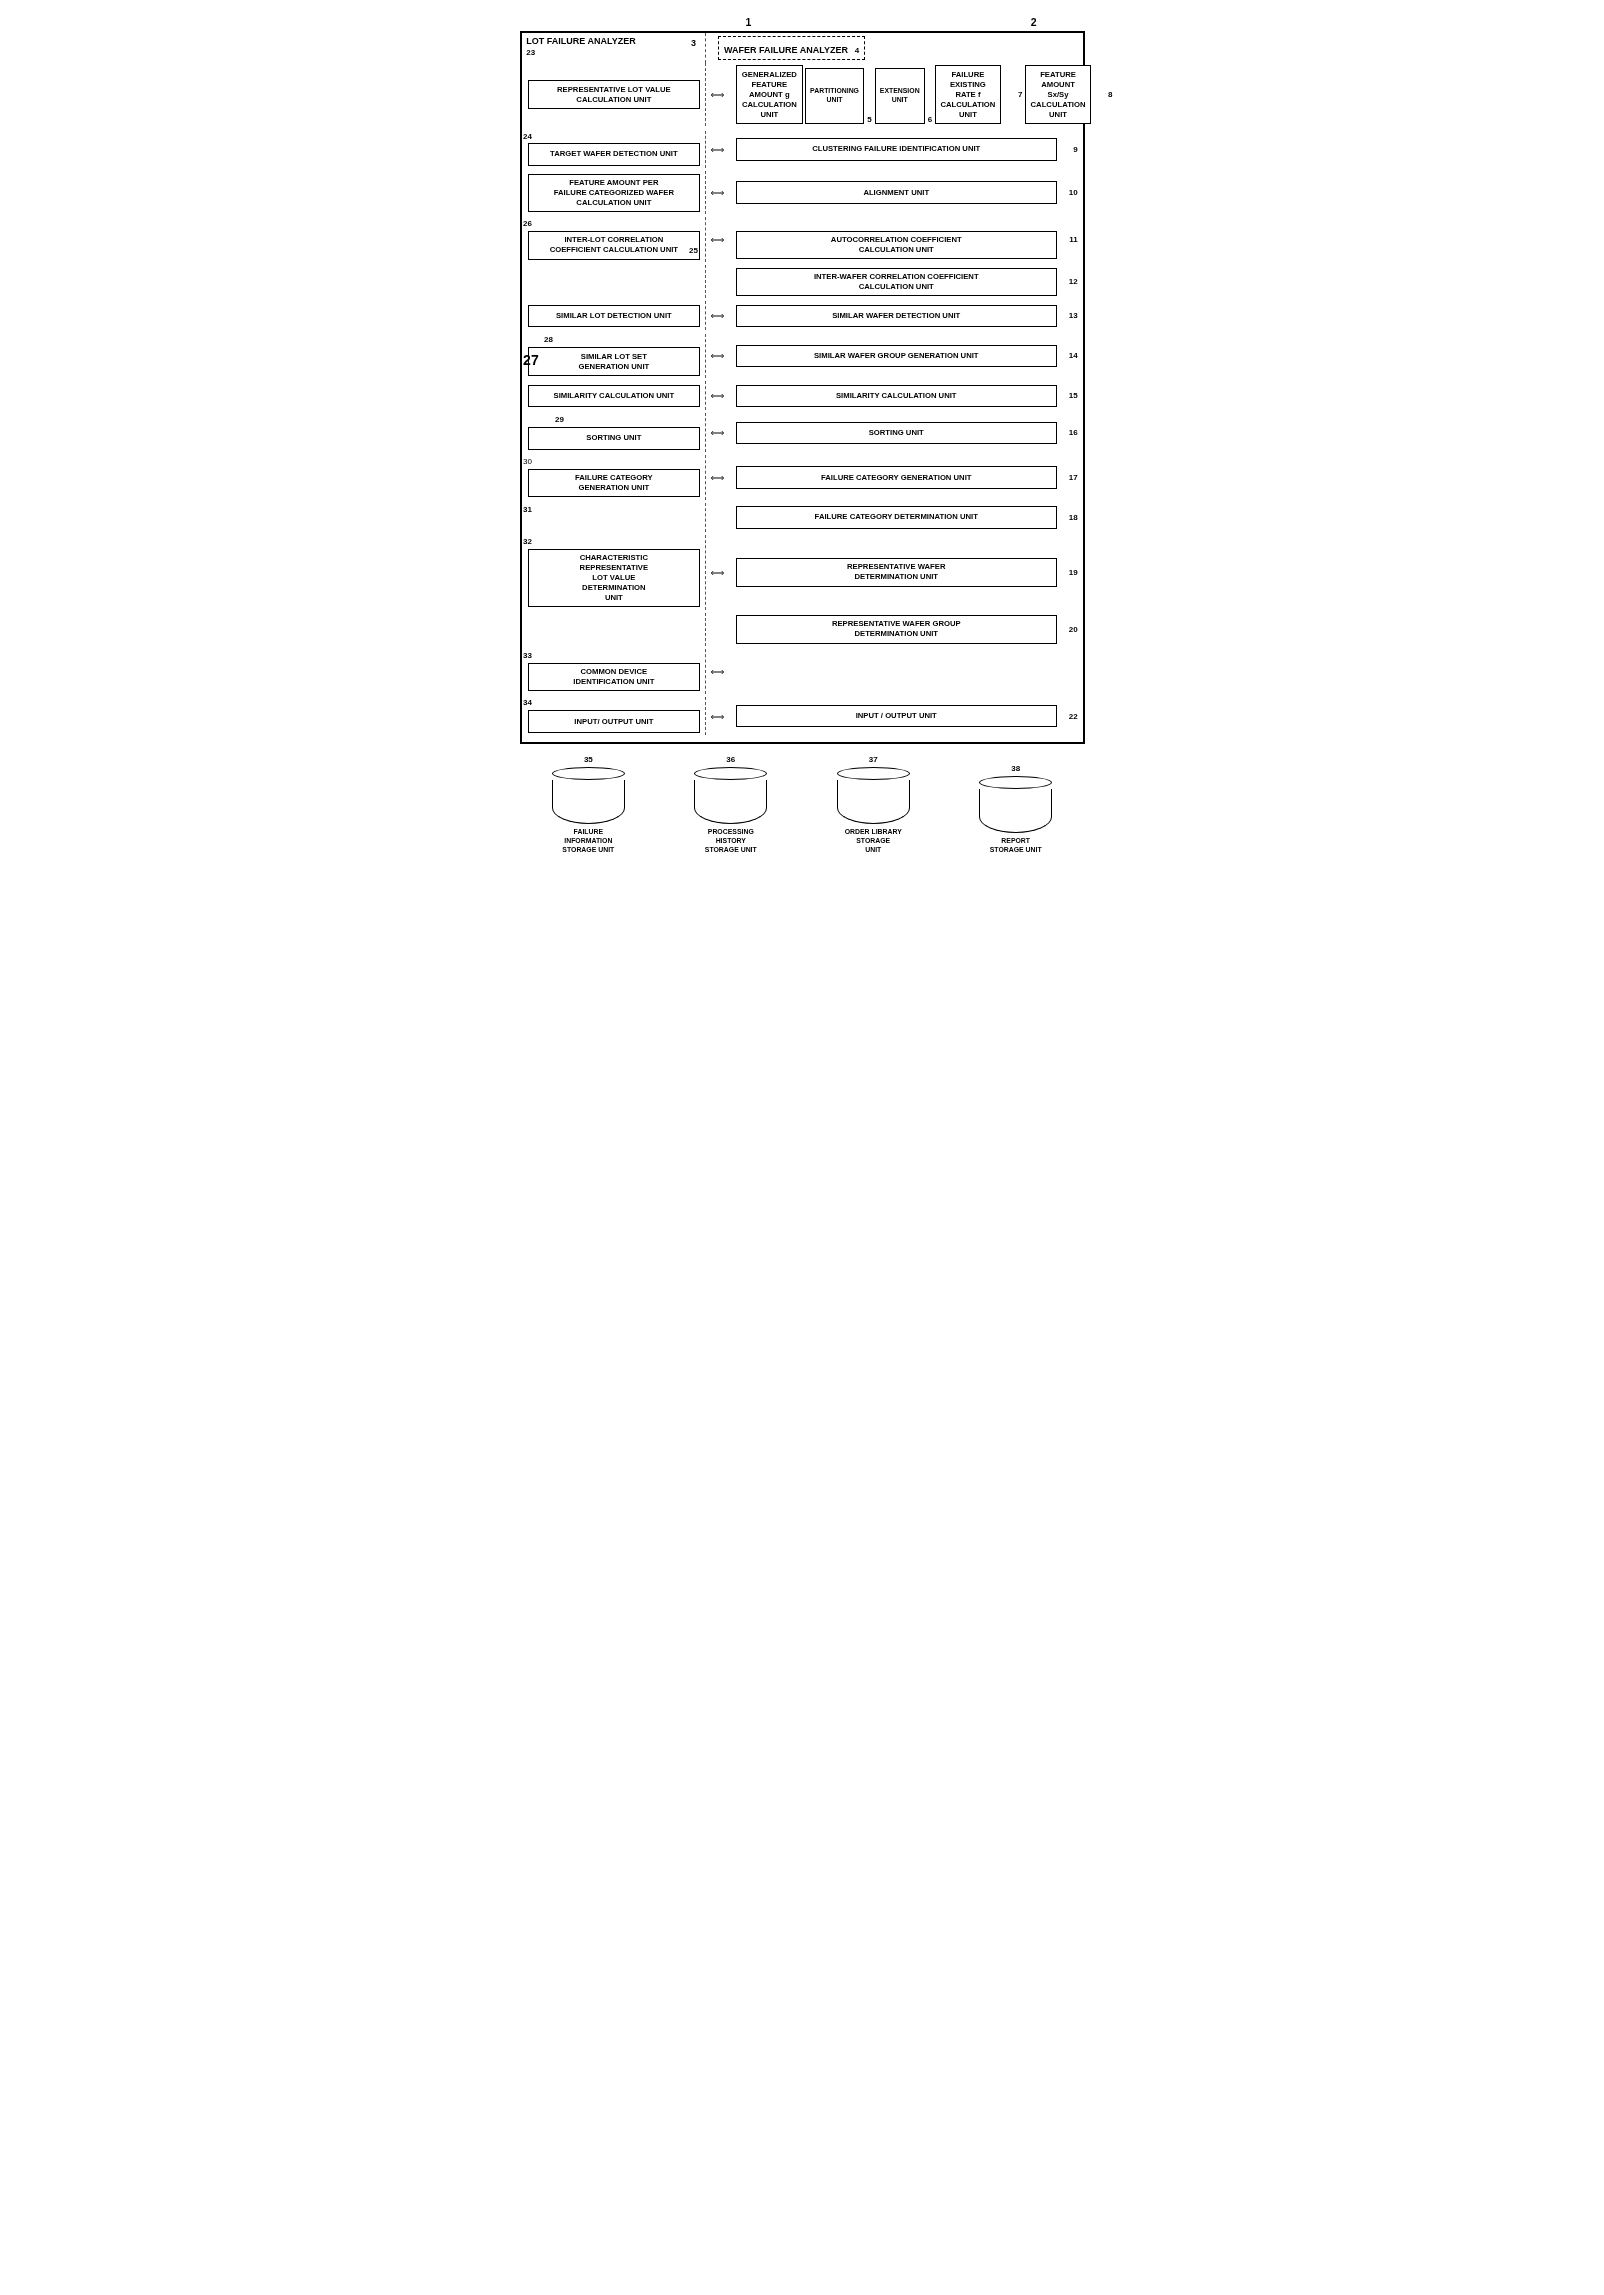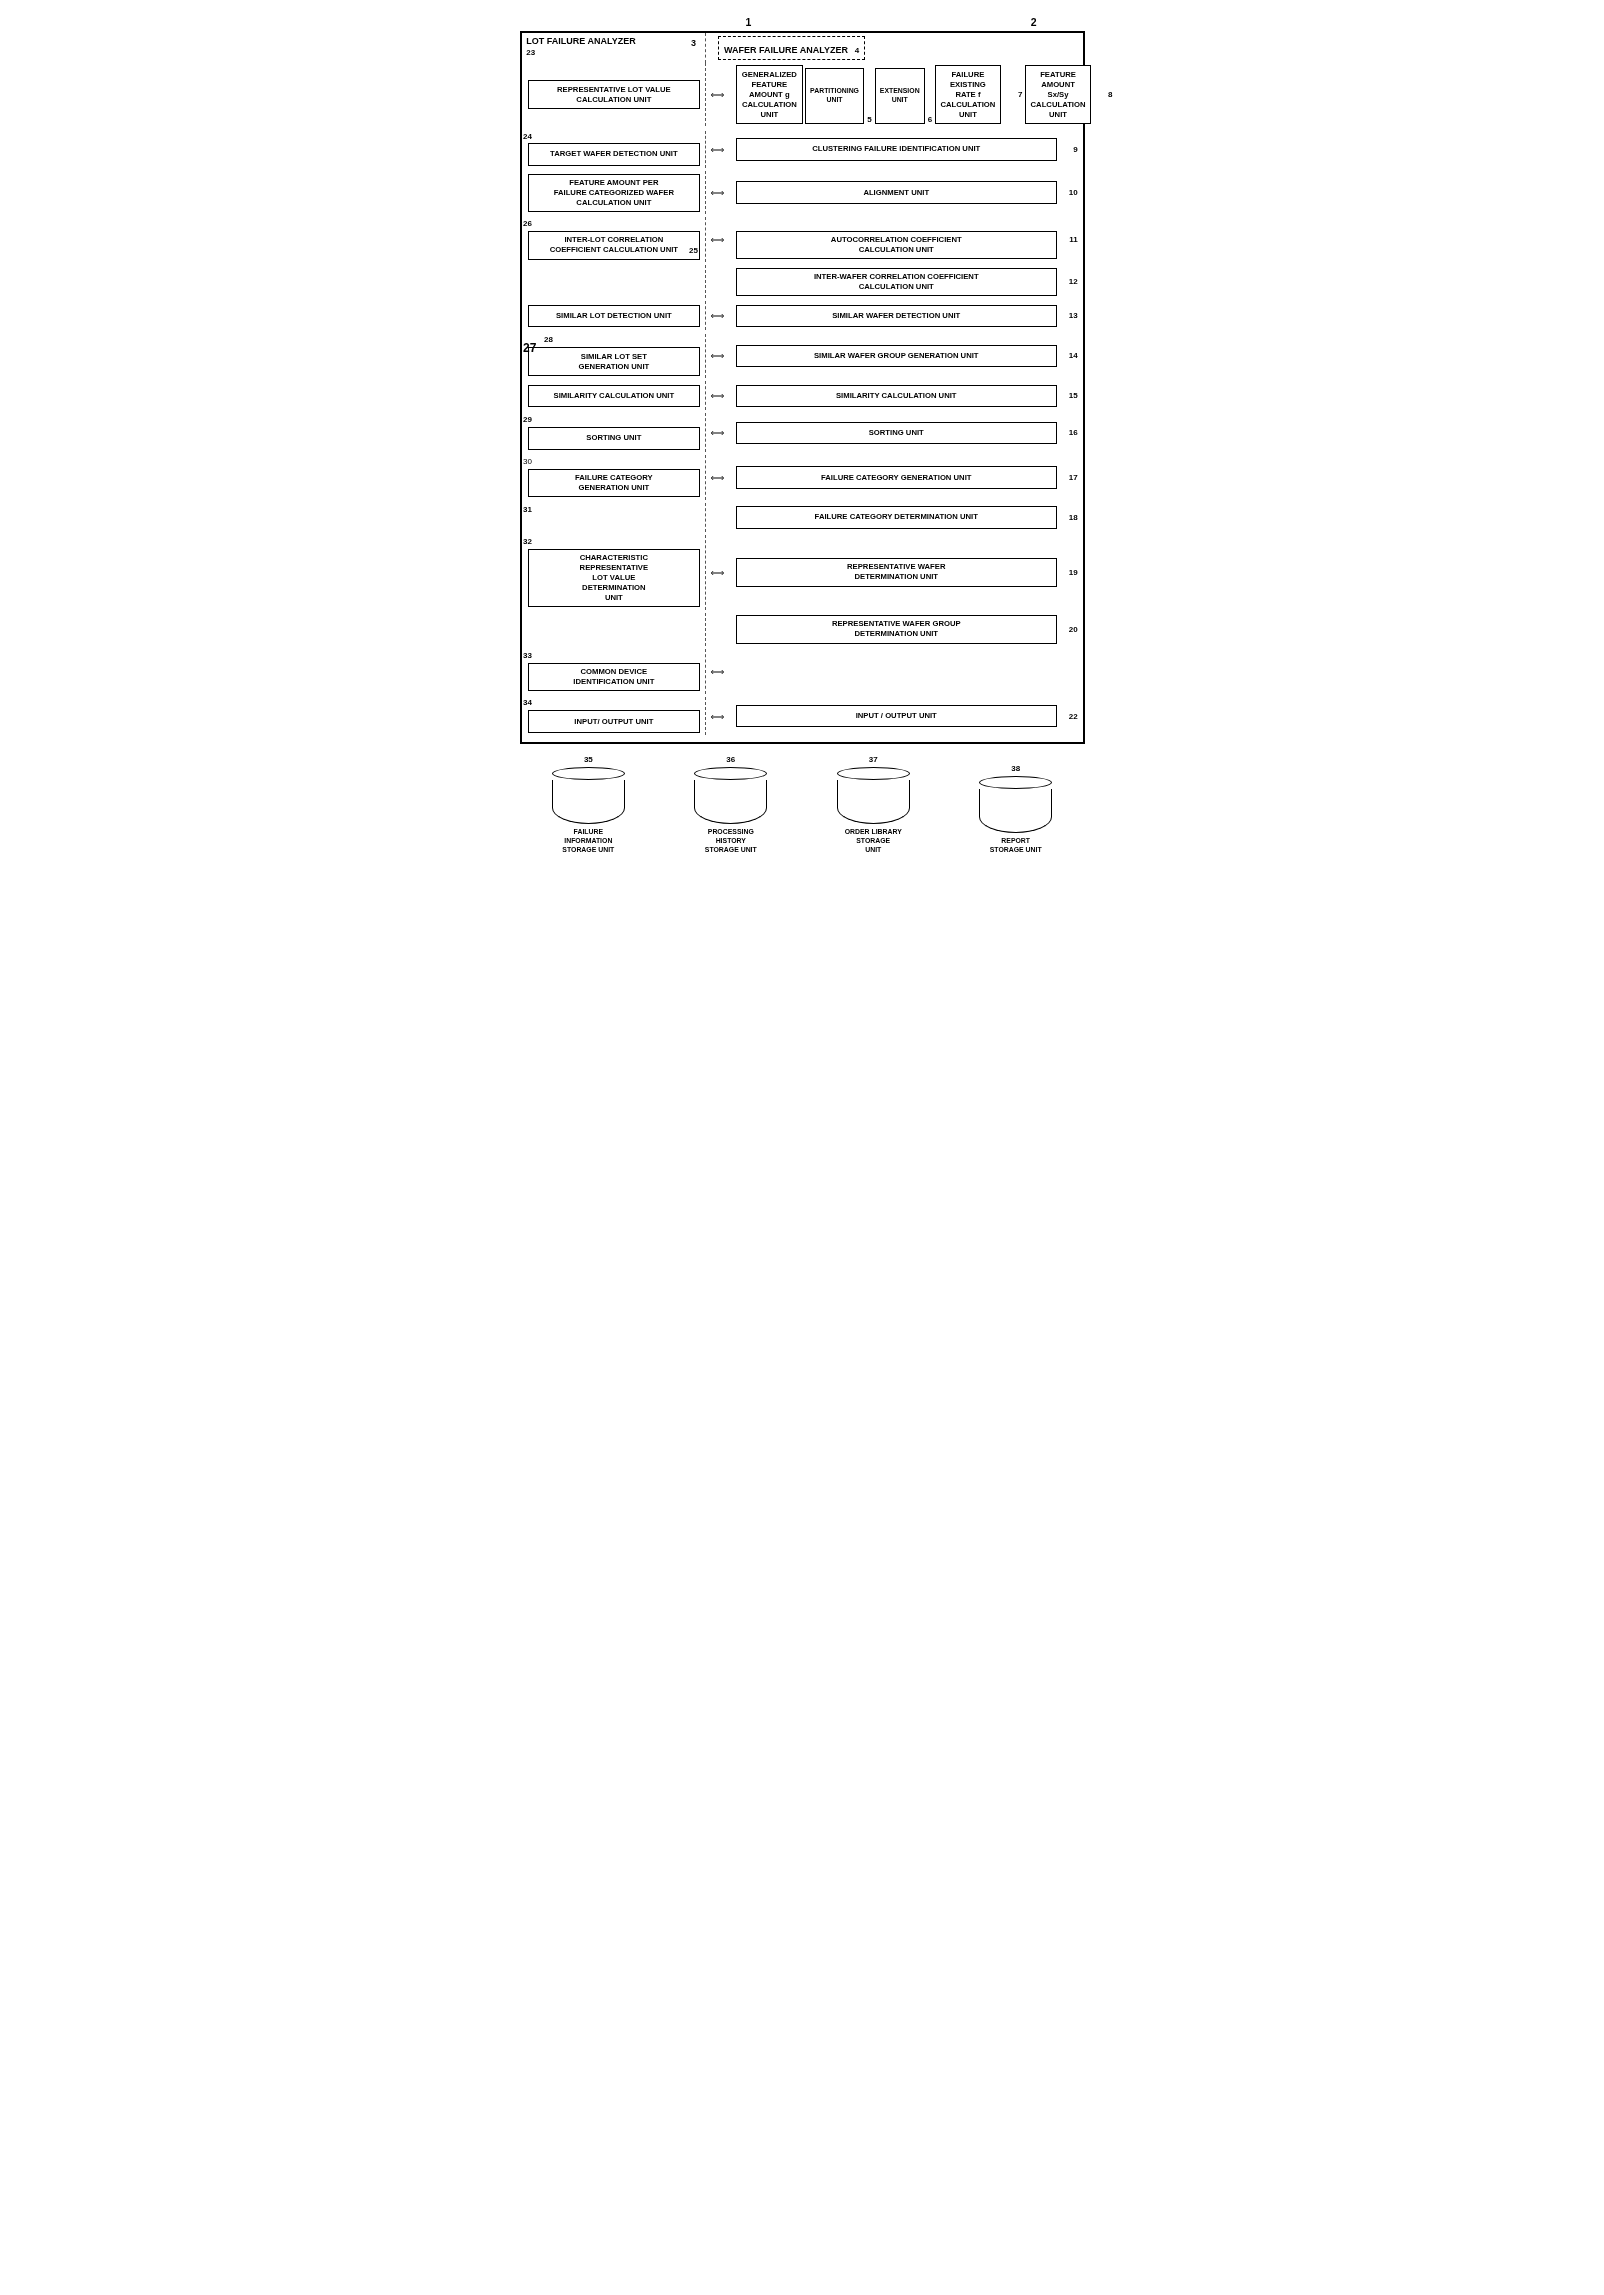--- a/index.html
+++ b/index.html
@@ -297,21 +297,21 @@
       </div>
       <div class="h-arrow">⟺</div>
       <div class="row-right">
         <div class="unit-box" style="flex:1;">SIMILAR WAFER DETECTION UNIT</div>
         <span class="tag-right">13</span>
       </div>
     </div>
 
     <div class="row" style="margin-top:3.2px; position:relative;">
       <div class="row-left" style="position:relative;">
-        <span style="font-size:12px;font-weight:bold;position:absolute;top:7px;left:1.6px;">27</span>
+        <span style="font-size:14px;font-weight:bold;position:absolute;top:18px;left:1.6px;">27</span>
         <span style="font-size:8px;font-weight:bold;position:absolute;top:1.6px;left:22.6px;">28</span>
         <div class="unit-box" style="margin-top:11.3px;">SIMILAR LOT SET<br>GENERATION UNIT</div>
       </div>
       <div class="h-arrow">⟺</div>
       <div class="row-right">
         <div class="unit-box" style="flex:1;">SIMILAR WAFER GROUP GENERATION UNIT</div>
         <span class="tag-right">14</span>
       </div>
     </div>
 
@@ -321,21 +321,21 @@
       </div>
       <div class="h-arrow">⟺</div>
       <div class="row-right">
         <div class="unit-box" style="flex:1;">SIMILARITY CALCULATION UNIT</div>
         <span class="tag-right">15</span>
       </div>
     </div>
 
     <div class="row" style="margin-top:3.2px; position:relative;">
       <div class="row-left" style="position:relative;">
-        <span style="font-size:8px;font-weight:bold;position:absolute;top:1.6px;left:1.6px;">29</span>
+        <span style="font-size:8px;font-weight:bold;position:absolute;top:1.6px;left:1.6px;padding-left:32px;">29</span>
         <div class="unit-box" style="margin-top:11.3px;">SORTING UNIT</div>
       </div>
       <div class="h-arrow">⟺</div>
       <div class="row-right">
         <div class="unit-box" style="flex:1;">SORTING UNIT</div>
         <span class="tag-right">16</span>
       </div>
     </div>
 
     <div class="row" style="margin-top:3.2px; position:relative;">

